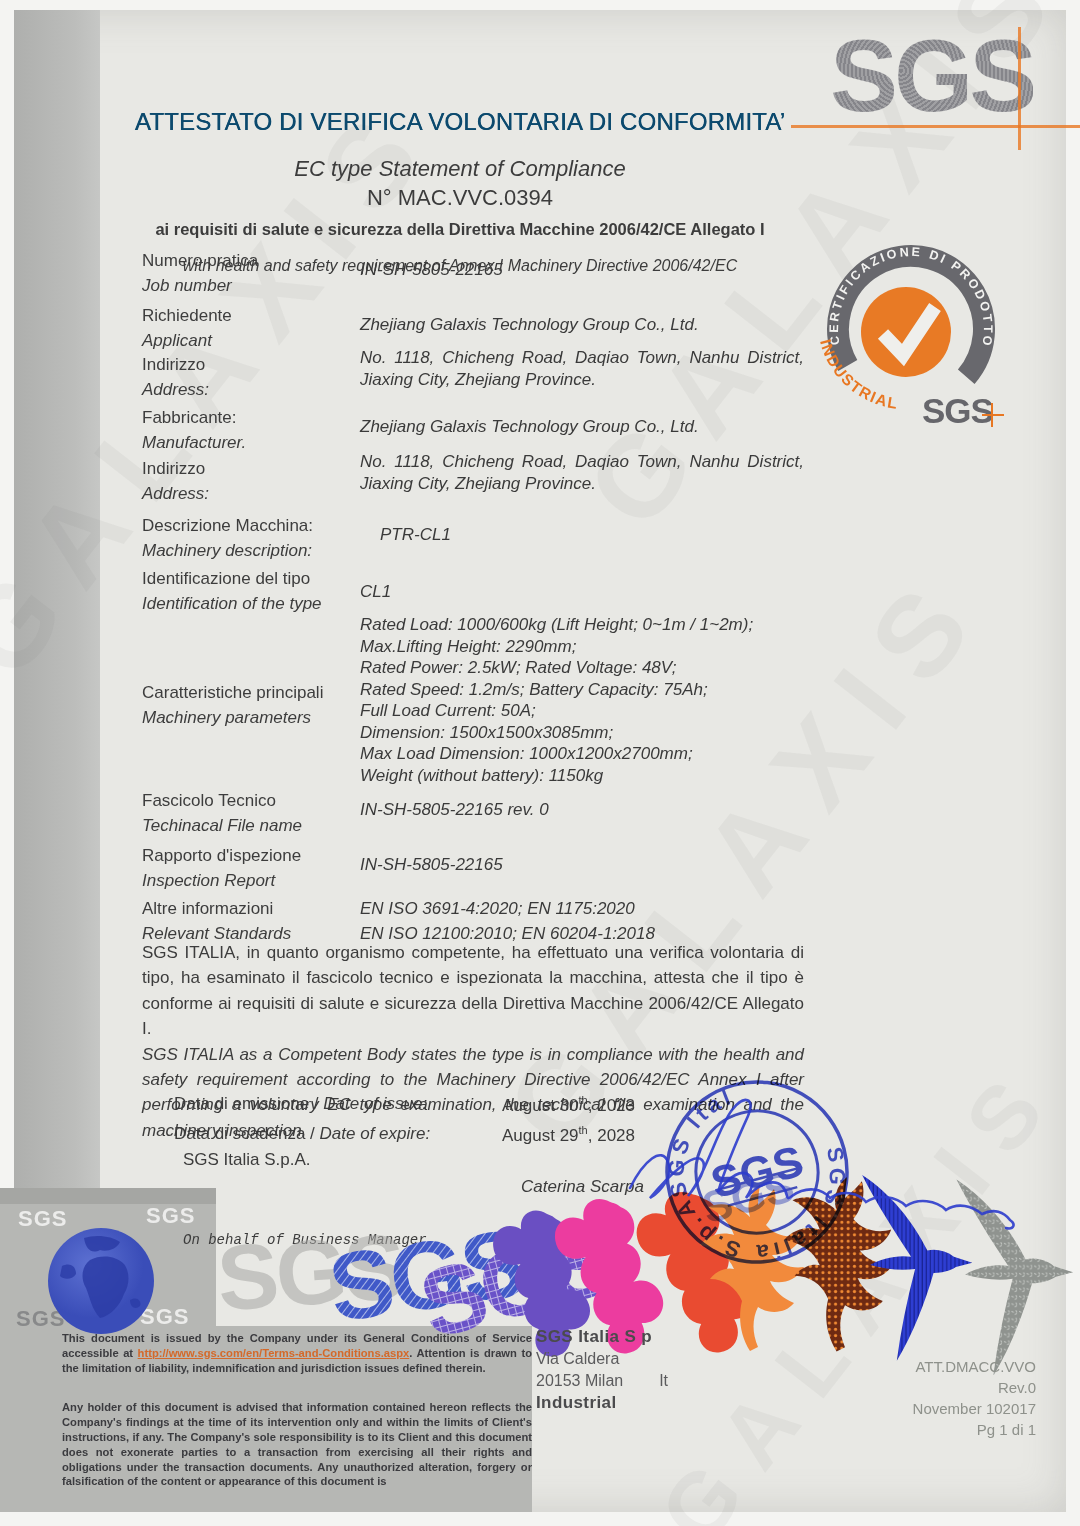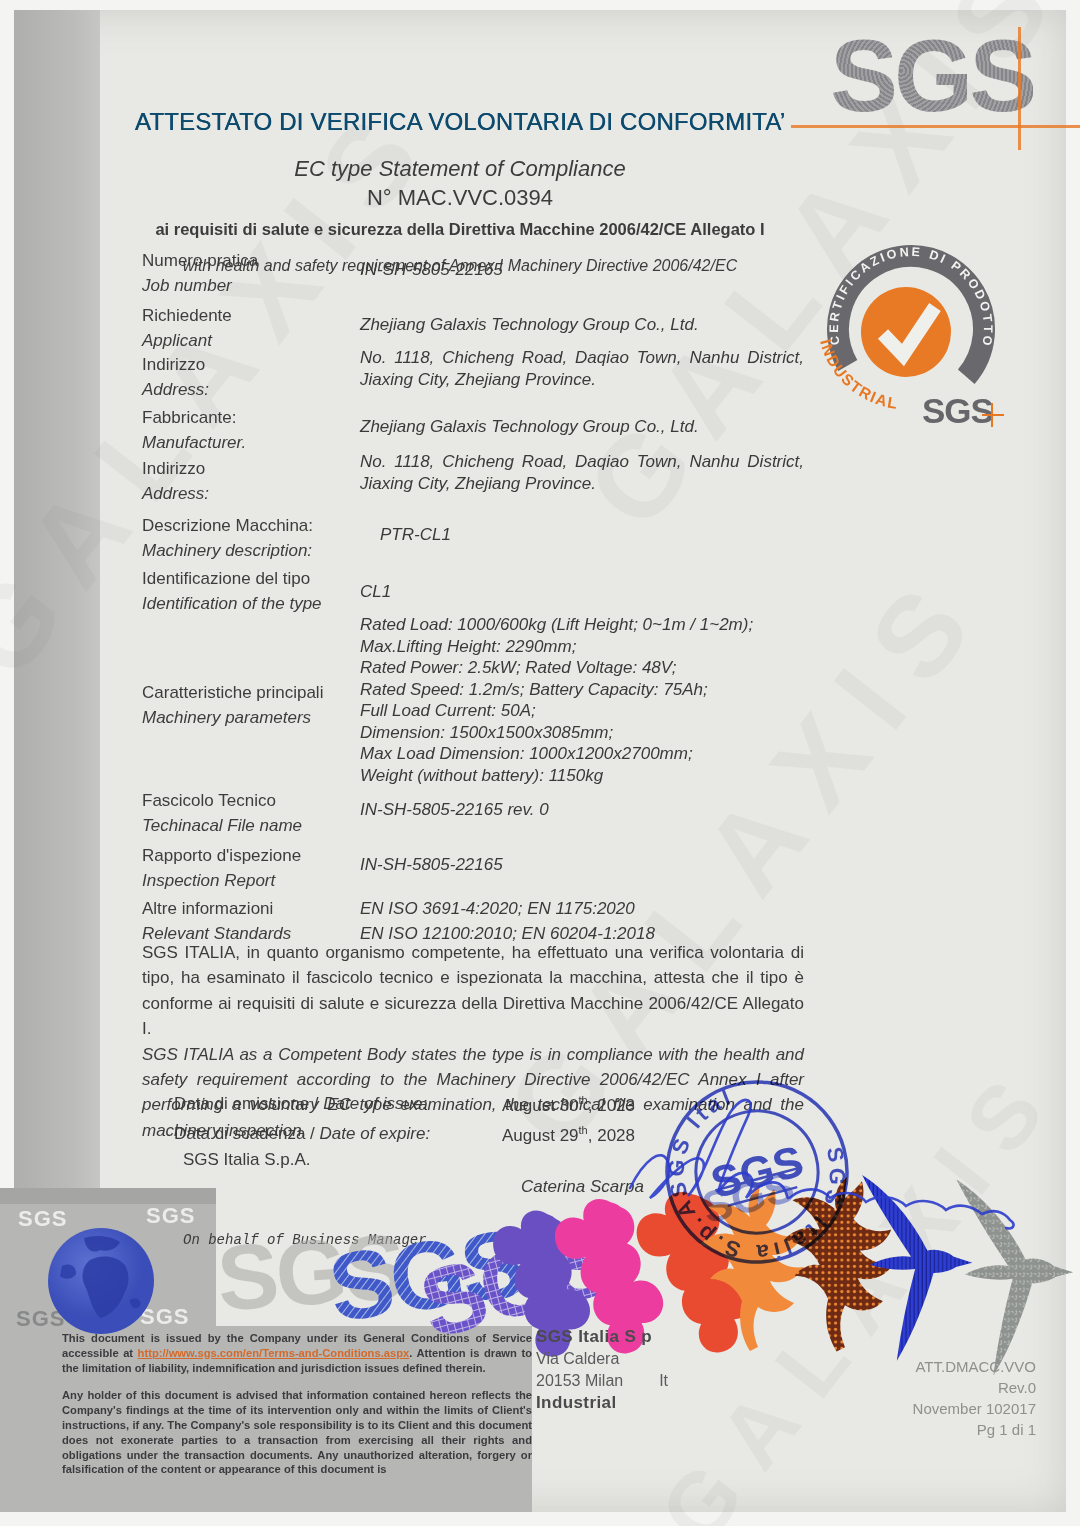--- a/index.html
+++ b/index.html
@@ -61,21 +61,21 @@
   .dval{position:absolute;left:328px;top:0;}
   sup{font-size:11px;}
   .sig-co{position:absolute;left:183px;top:1150px;font-size:17px;}
   .sig-role{position:absolute;left:183px;top:1232px;font-size:14px;font-style:italic;font-family:Liberation Mono, monospace;}
   .sig-name{position:absolute;left:521px;top:1177px;font-size:17px;font-style:italic;}
 
   
   .sgs-mark{position:absolute;font-size:22px;font-weight:bold;letter-spacing:1px;color:rgba(246,246,244,.85);}
   .fineprint{position:absolute;left:62px;top:1331px;width:470px;font-size:11.2px;line-height:14.8px;
      font-weight:bold;color:#3b3b3f;text-align:justify;z-index:6;}
-  .fineprint .p2{margin-top:13px;}
+  .fineprint .p2{margin-top:25px;}
   .fineprint a{color:#d4692a;text-decoration:underline;font-weight:bold;}
   .addr{position:absolute;left:536px;top:1326px;font-size:16px;line-height:22px;color:#5b5b5d;z-index:6;}
   .addr .b{font-weight:bold;font-size:17px;color:#4b4b4d;letter-spacing:.4px;}
   .addr .gap{display:inline-block;width:36px;}
   .refs{position:absolute;right:44px;top:1356px;text-align:right;font-size:15px;line-height:21px;
         color:#8e918b;z-index:6;}
 
   .layer{position:absolute;left:0;top:0;}
   .z5{z-index:5;} .z7{z-index:7;} .z8{z-index:8;}
 </style>

